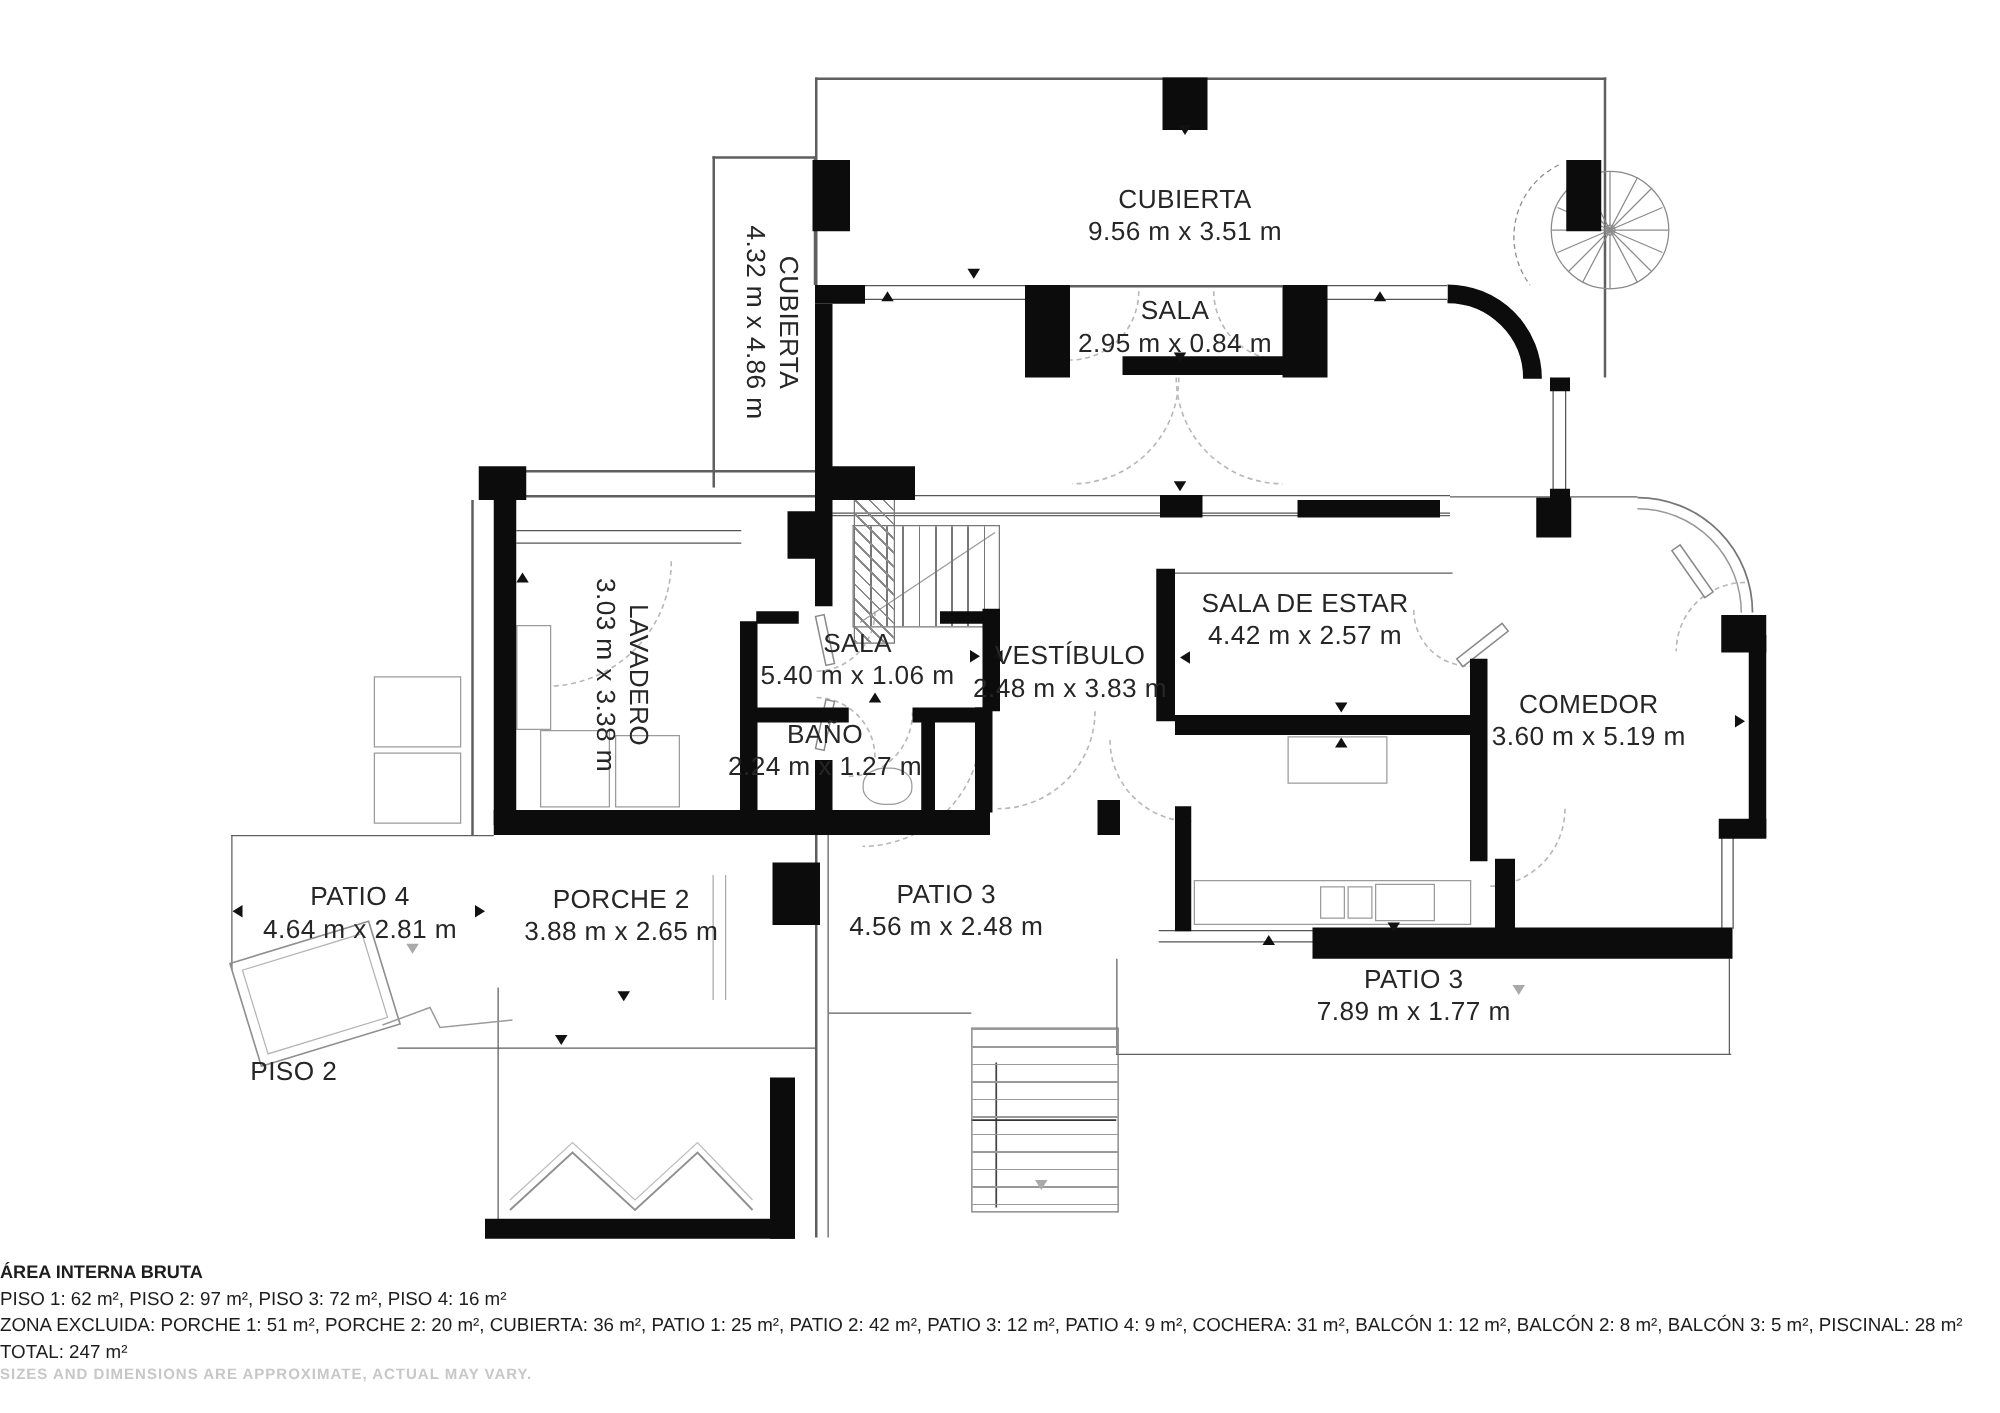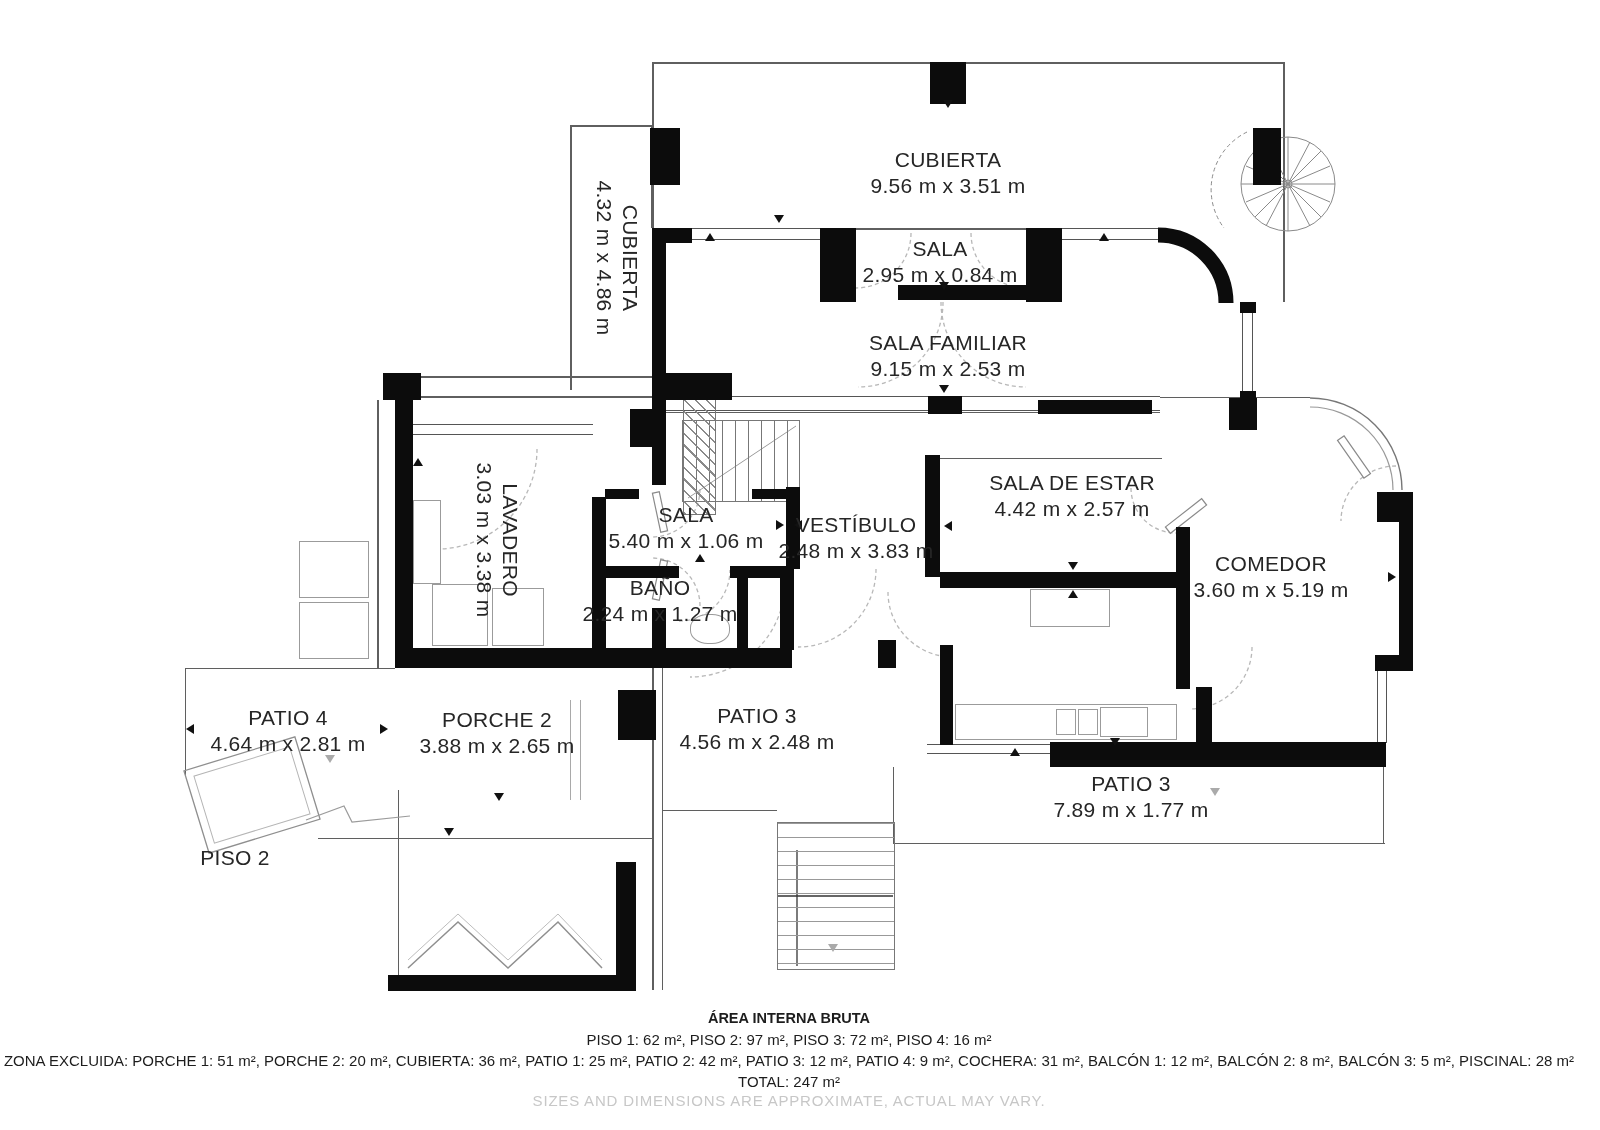--- a/index.html
+++ b/index.html
@@ -20,23 +20,23 @@
   .mk{position:absolute;width:0;height:0;border-style:solid;border-color:transparent;z-index:4;}
   .md{border-width:8px 5px 0 5px;border-top-color:#111;}
   .mu{border-width:0 5px 8px 5px;border-bottom-color:#111;}
   .ml{border-width:5px 8px 5px 0;border-right-color:#111;}
   .mr{border-width:5px 0 5px 8px;border-left-color:#111;}
   .gray.md{border-top-color:#aaa;}
   .lbl{position:absolute;z-index:6;text-align:center;color:#262626;font-size:21px;line-height:1.22;
        letter-spacing:.3px;white-space:nowrap;transform:translate(-50%,-50%);}
   .lbl.v{transform:translate(-50%,-50%) rotate(90deg);}
   svg.ov{position:absolute;left:0;top:0;z-index:1;}
-  .ft{position:absolute;left:0;width:1578px;text-align:center;z-index:6;color:#1d1d1d;font-size:15px;}
+  .ft{position:absolute;left:0;width:1578px;z-index:6;color:#1d1d1d;font-size:15px;}
   .ft.b{font-weight:bold;font-size:14.5px;}
-  .ft.dis{color:#c7c7c7;font-size:15px;letter-spacing:.8px;}
+  .ft.dis{color:#c7c7c7;font-size:12px;letter-spacing:.8px;font-weight:bold;}
 </style>
 </head>
 <body>
 
 <div id="canvas">
 
   <svg class="ov" width="1600" height="1130">
 
     <path d="M 1158,235 A 68 68 0 0 1 1226,303" fill="none" stroke="#0c0c0c" stroke-width="15"></path>
 
@@ -209,45 +209,41 @@
   <div class="mk md gray" style="left:1210px;top:788px"></div>
 
   <div class="lbl" style="left:948px;top:173px">
     <div>CUBIERTA</div>
     <div>9.56 m x 3.51 m</div>
   </div>
   <div class="lbl" style="left:940px;top:262px">
     <div>SALA</div>
     <div>2.95 m x 0.84 m</div>
   </div>
-  <div class="lbl" style="left:948px;top:356px">
-    <div>SALA FAMILIAR</div>
-    <div>9.15 m x 2.53 m</div>
-  </div>
   <div class="lbl v" style="left:617px;top:258px">
     <div>CUBIERTA</div>
     <div>4.32 m x 4.86 m</div>
   </div>
   <div class="lbl v" style="left:497px;top:540px">
     <div>LAVADERO</div>
     <div>3.03 m x 3.38 m</div>
   </div>
   <div class="lbl" style="left:686px;top:528px">
     <div>SALA</div>
     <div>5.40 m x 1.06 m</div>
   </div>
   <div class="lbl" style="left:856px;top:538px">
     <div>VESTÍBULO</div>
     <div>2.48 m x 3.83 m</div>
   </div>
   <div class="lbl" style="left:660px;top:601px">
     <div>BAÑO</div>
     <div>2.24 m x 1.27 m</div>
   </div>
-  <div class="lbl" style="left:1072px;top:496px">
+  <div class="lbl" style="left:1044px;top:496px">
     <div>SALA DE ESTAR</div>
     <div>4.42 m x 2.57 m</div>
   </div>
   <div class="lbl" style="left:1271px;top:577px">
     <div>COMEDOR</div>
     <div>3.60 m x 5.19 m</div>
   </div>
   <div class="lbl" style="left:288px;top:731px">
     <div>PATIO 4</div>
     <div>4.64 m x 2.81 m</div>

